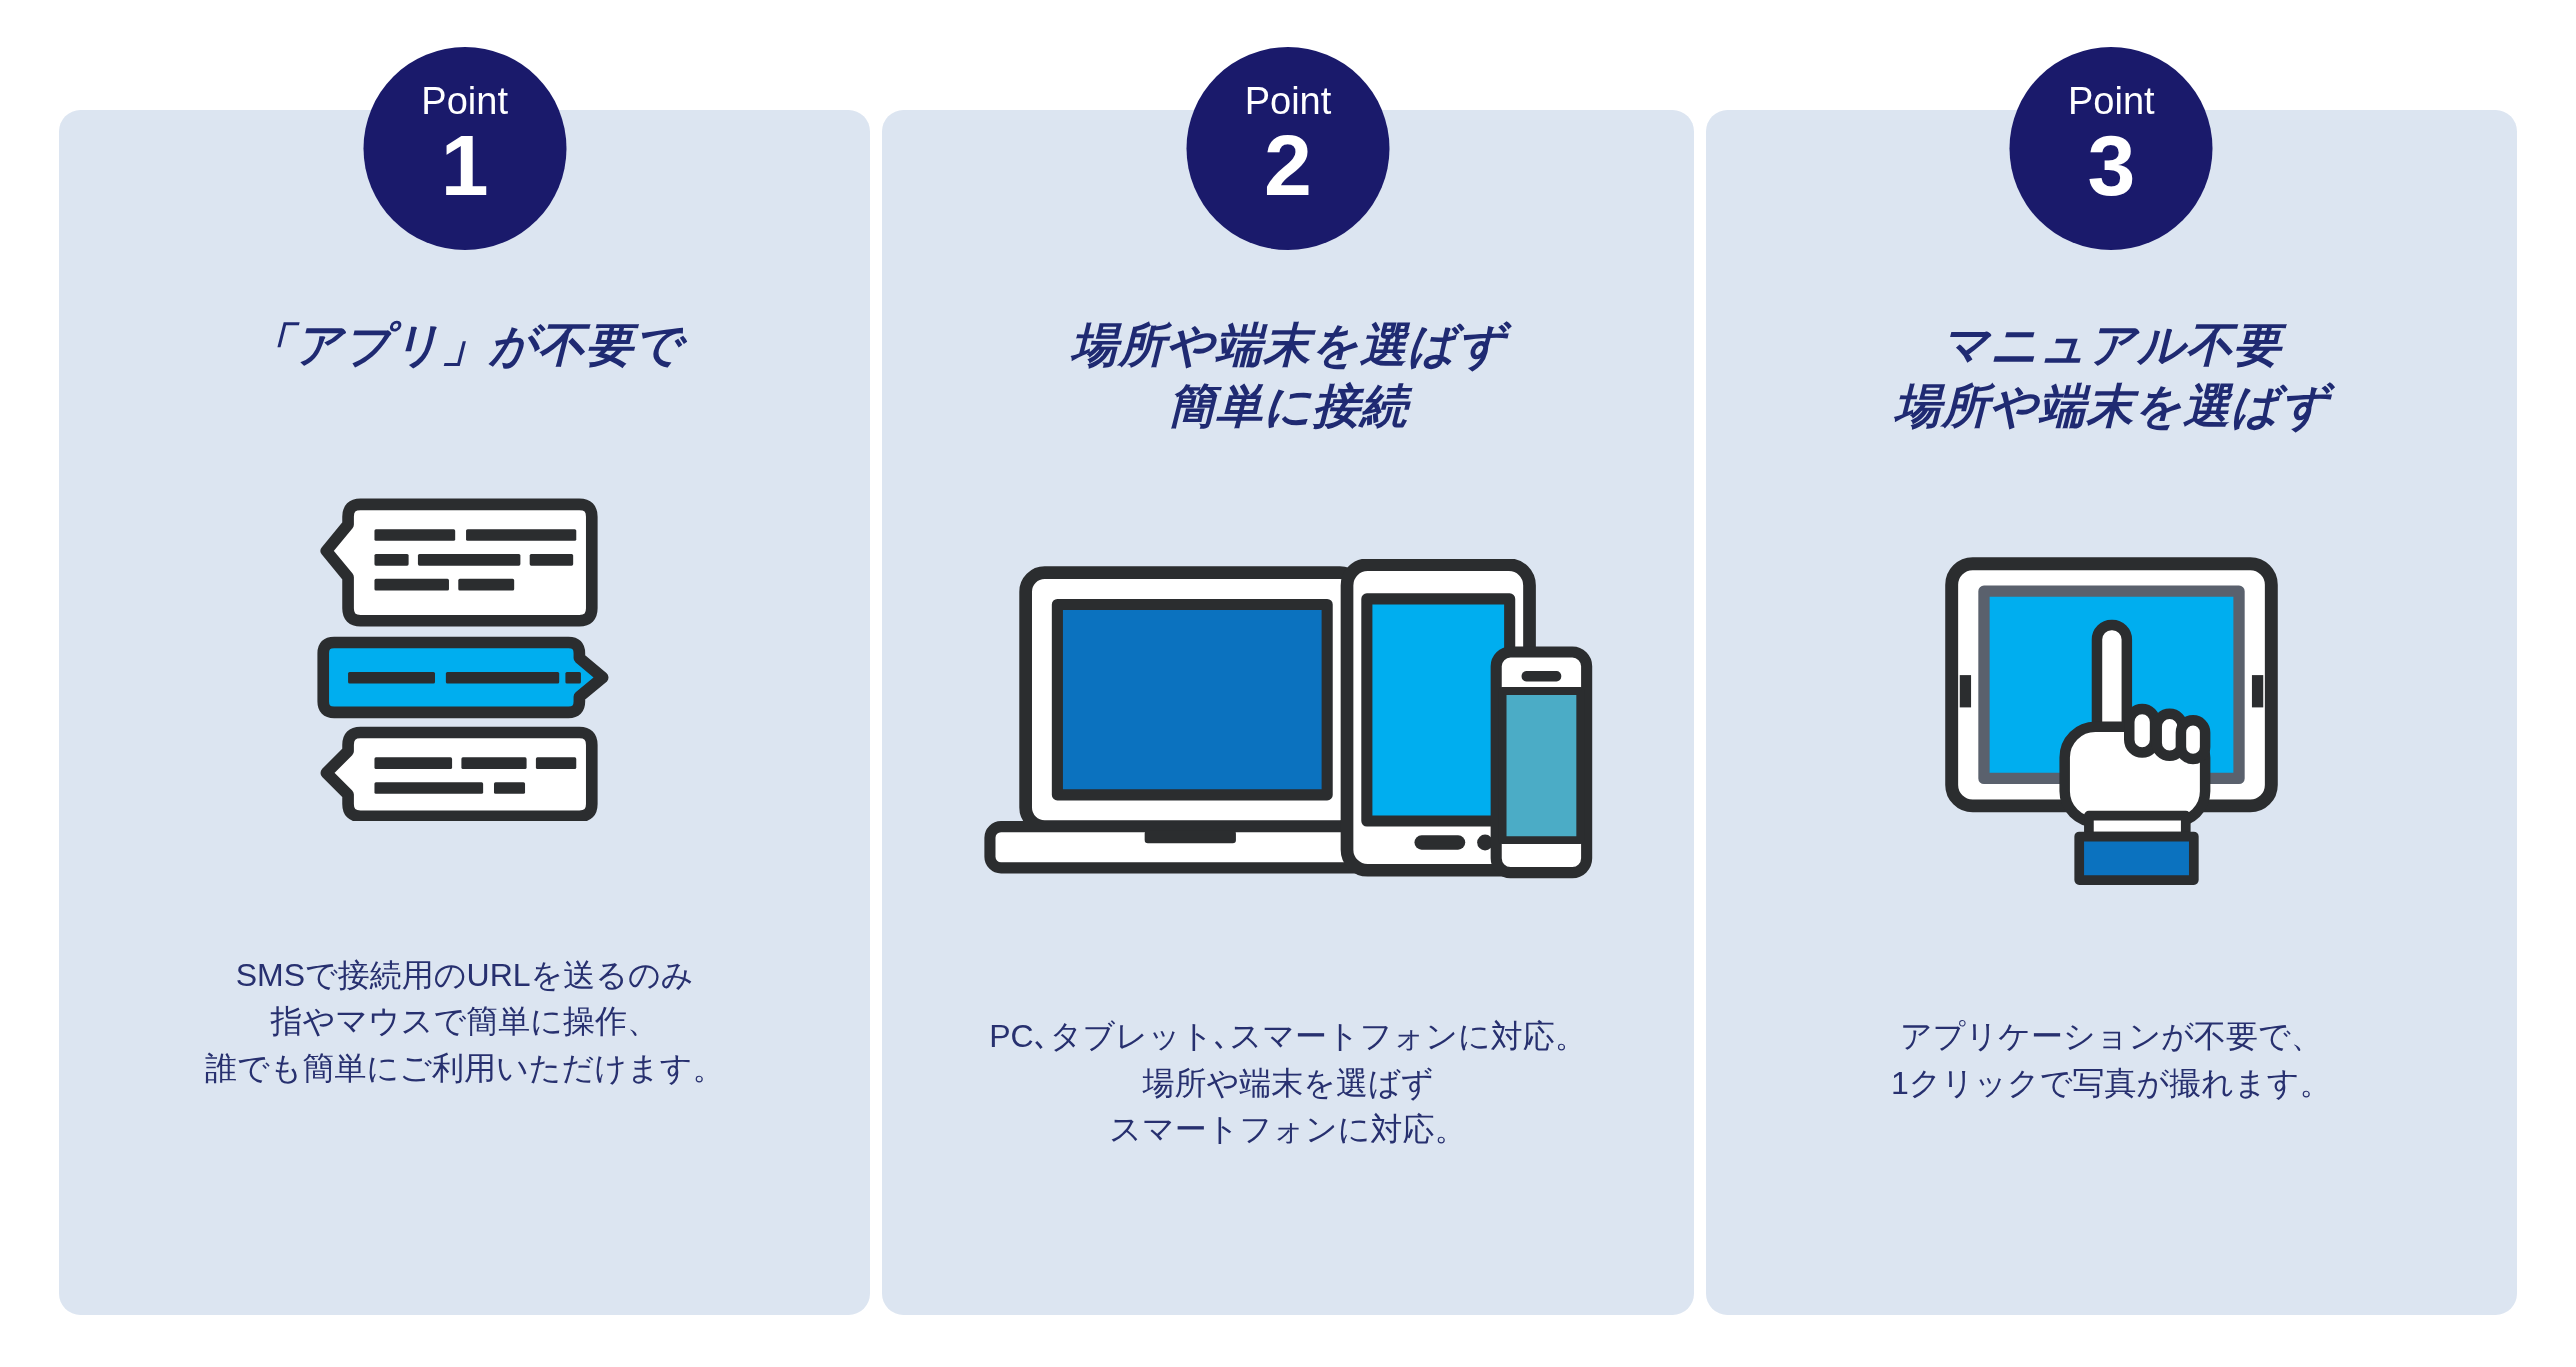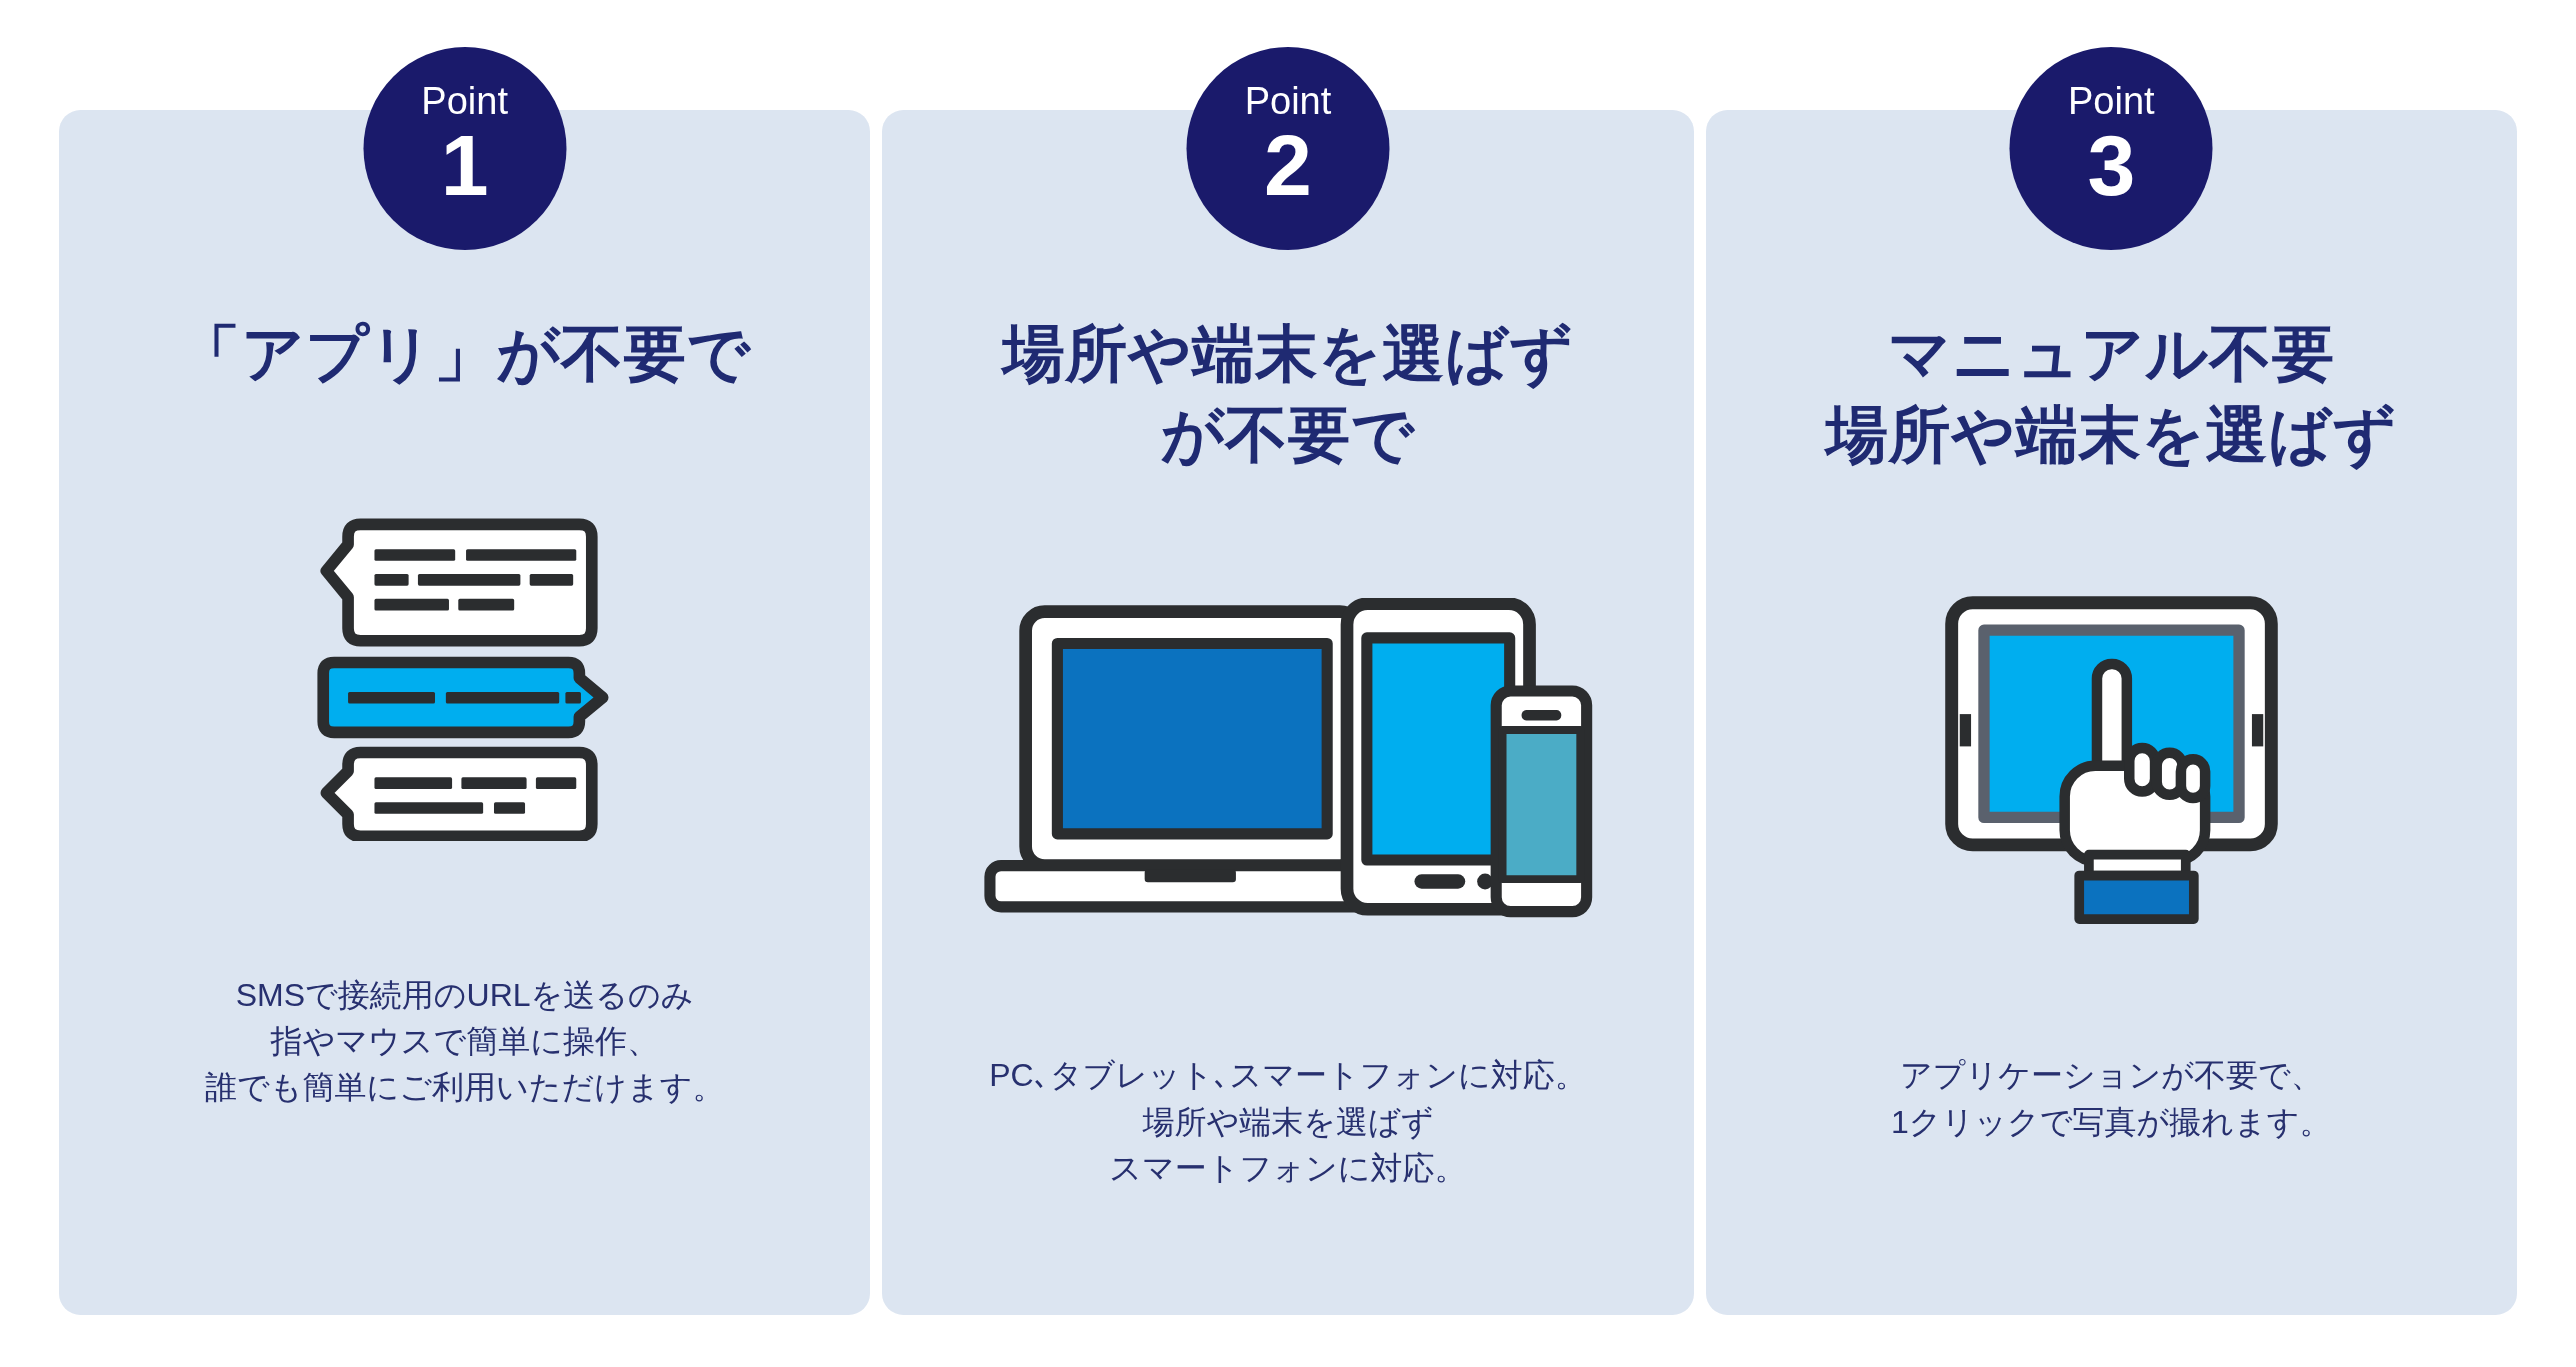--- a/index.html
+++ b/index.html
@@ -26,23 +26,24 @@
     width:203px;height:203px;border-radius:50%;
     background:var(--badge-navy,#1a1a6b);
     color:#ffffff;
     display:flex;flex-direction:column;align-items:center;justify-content:center;
     padding-bottom:8.2px;box-sizing:border-box;
   }
   .badge .point{font-size:38px;line-height:1.1;font-weight:400;}
   .badge .num{font-size:86px;line-height:1.0;font-weight:700;}
   .title{
     margin:204px 16.5px 0 16.5px;
-    font-size:62px;line-height:1.3;font-weight:700;
+    font-size:47px;line-height:1.3;font-weight:700;
     color:var(--title-navy,#1f2a72);
     letter-spacing:0.8px;
+    font-style:italic;
   }
   .art{
     margin-top:114px;height:338px;
     display:flex;align-items:center;justify-content:center;
   }
   .desc{
     margin:125px 16.5px 0 16.5px;
     font-size:32px;line-height:1.45;font-weight:400;
     color:var(--body-navy,#27306f);
   }
@@ -95,21 +96,21 @@
     </p>
   </section>
 
   <section class="card">
     <div class="badge">
       <span class="point">Point</span>
       <span class="num">2</span>
     </div>
     <h2 class="title">
       <span>場所や端末を選ばず</span><br>
-      <span>が不要で</span>
+      <span>簡単に接続</span>
     </h2>
     <div class="art">
 
       <svg width="611" height="321" viewBox="0 0 770 400">
         <g stroke="#2b2d2f" stroke-linejoin="round">
           <rect x="55" y="15" width="420" height="320" rx="24" fill="#ffffff" stroke-width="16"></rect>
           <rect x="95" y="55" width="340" height="240" fill="#0b72bf" stroke-width="14"></rect>
           <rect x="10" y="335" width="530" height="52" rx="14" fill="#ffffff" stroke-width="14"></rect>
           <rect x="205" y="340" width="115" height="16" rx="4" fill="#2b2d2f" stroke="none"></rect>
           <rect x="460" y="5" width="230" height="385" rx="26" fill="#ffffff" stroke-width="16"></rect>

